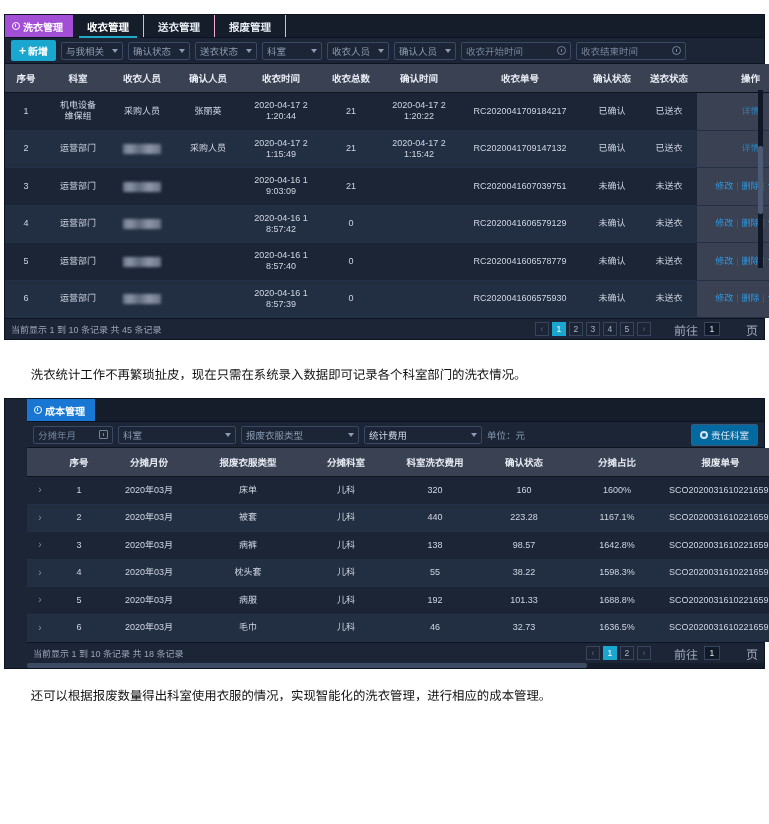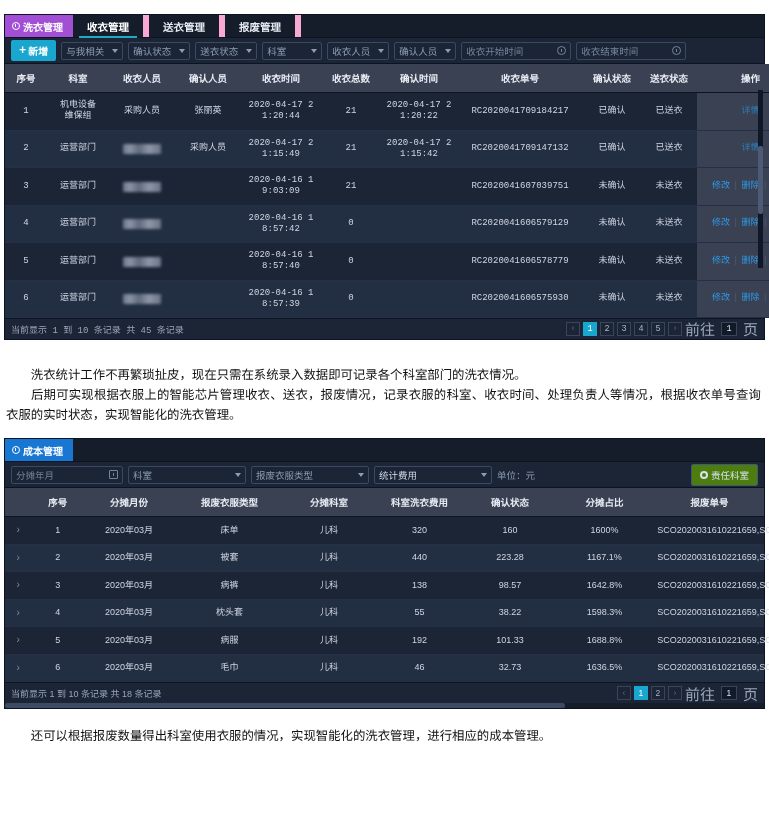--- a/index.html
+++ b/index.html
@@ -26,21 +26,21 @@
   .para .ind { display: inline-block; width: 2em; }
 
   
   .panel {
     background: #1b2536;
     border: 1px solid #0d1421;
     color: #c6cedb;
     position: relative;
   }
   .panel-1 { margin: 0 4px; }
-  .panel-2 { margin: 0 4px; }
+  .panel-2 { margin: 0 4px; padding-left: 22px; }
 
   
   .tabbar {
     display: flex; align-items: stretch;
     height: 23px;
     background: #151d2b;
     border-bottom: 1px solid #0d1421;
   }
   .tab-badge {
     display: flex; align-items: center; gap: 3px;
@@ -58,21 +58,21 @@
     content: ""; position: absolute; left: 2px; top: 0.5px;
     width: 1.2px; height: 3px; background: #fff;
   }
   .tabs { display: flex; align-items: stretch; flex: 1; }
   .tab {
     position: relative;
     display: flex; align-items: center; justify-content: center;
     padding: 0 14px;
     font-size: 10.5px; font-weight: bold; color: #e6ebf2;
     white-space: nowrap;
-    border-right: 6px solid #f9a8d4;
+    border-right: 1px solid #f9a8d4;
   }
   .tab:last-child { border-right: none; }
   .tab.active { color: #ffffff; }
   .tab.active::after {
     content: ""; position: absolute; left: 8%; right: 8%; bottom: -1px;
     height: 2px; background: #21a8c6;
   }
 
   
   .toolbar {
@@ -169,31 +169,31 @@
   }
   .pager { display: flex; align-items: center; gap: 3px; }
   .pg {
     min-width: 14px; height: 14px;
     display: flex; align-items: center; justify-content: center;
     border: 1px solid #39455c; color: #aab4c5;
     font-size: 8.5px; background: #1b2536; padding: 0 3px;
   }
   .pg.cur { background: #19a7cf; border-color: #19a7cf; color: #fff; }
   .pg.arr { color: #5e6b82; }
-  .goto { color: #9aa6b8; font-size: 15px; margin-left: 0; }
+  .goto { color: #9aa6b8; font-size: 12px; margin-left: 20px; }
   .goto-box {
     display: inline-flex; align-items: center; justify-content: center;
     width: 16px; height: 14px; border: 1px solid #39455c;
     background: #111a28; color: #dbe2ec; font-size: 8.5px; margin: 0 3px;
   }
 
   .btn-dept {
     display: flex; align-items: center; gap: 3px;
     margin-left: auto;
-    background: #4d7c0f; border: 1px solid #3d5a79;
+    background: #0369a1; border: 1px solid #3d5a79;
     color: #d5e2ee; font-size: 9.5px;
     padding: 3px 8px; border-radius: 2px; white-space: nowrap;
   }
   .gear {
     width: 8px; height: 8px; border-radius: 50%;
     border: 2px solid #d5e2ee; flex: none;
   }
   .unit { font-size: 9.5px; color: #8d9cb3; white-space: nowrap; }
 
   .scroll-track {
@@ -205,21 +205,21 @@
     height: 5px; background: #151d2b; position: relative;
   }
   .hscroll > i { position: absolute; left: 0; top: 0; height: 5px; background: #3c4a63; border-radius: 2px; }
 </style>
 </head>
 <body>
 
 <div class="page">
 
 
-  <div class="panel panel-1" style="margin-top:14px;font-family:Liberation Mono, monospace;">
+  <div class="panel panel-1" style="margin-top:14px;">
     <div class="tabbar">
       <div class="tab-badge badge-purple">
         <span class="badge-dot"></span>
         <span>洗衣管理</span>
       </div>
       <div class="tabs">
         <div class="tab active">
             <span>收衣管理</span>
           </div>
         <div class="tab">
@@ -419,33 +419,32 @@
         <span class="pg arr">›</span>
         <span class="goto">前往</span>
         <span class="goto-box">1</span>
         <span class="goto">页</span>
       </span>
     </div>
   </div>
 
   <div class="para" style="margin-top:25px;">
     <div><span class="ind"></span><span>洗衣统计工作不再繁琐扯皮，现在只需在系统录入数据即可记录各个科室部门的洗衣情况。</span></div>
-    <div><span class="ind"></span><span>后期可实现根据衣服上的智能芯片管理收衣、送衣，报废情况，记录衣服的科室、收衣时间、处理负责人等情况，根据收衣单号查询衣服的实时状态，实现智能化的洗衣管理。</span></div>
   </div>
 
   <div class="panel panel-2" style="margin-top:13px;">
     <div class="tabbar">
       <div class="tab-badge badge-blue">
         <span class="badge-dot"></span>
         <span>成本管理</span>
       </div>
     </div>
 
     <div class="toolbar">
-      <div class="date-field" style="width:112px;">
+      <div class="date-field" style="width:80px;">
         <span>分摊年月</span>
         <i class="clock" style="border-radius:1px;"></i>
       </div>
       <div class="sel" style="min-width:118px;">
           <span>科室</span>
           <i class="caret"></i>
         </div>
       <div class="sel" style="min-width:118px;">
           <span>报废衣服类型</span>
           <i class="caret"></i>

